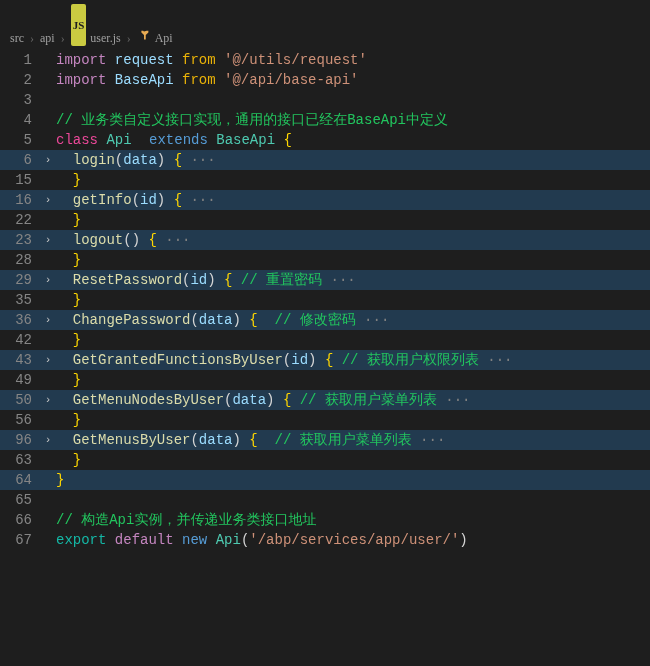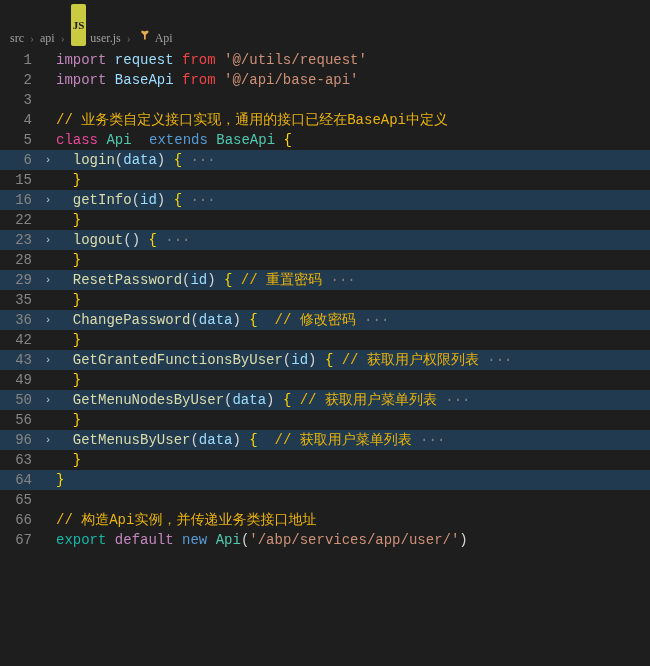--- a/index.html
+++ b/index.html
@@ -59,33 +59,33 @@
     cursor: pointer;
     flex-shrink: 0;
     font-size: 11px;
   }
   .code {
     white-space: pre;
     flex: 1;
   }
   .k-import { color: #c586c0; }
   .k-class { color: #ec4899; }
-  .k-from { color: #ef4444; }
+  .k-from { color: #eab308; }
   .k-ext { color: #569cd6; margin-left: 9px; }
   .k-new { color: #569cd6; }
   .k-export { color: #14b8a6; }
   .k-default { color: #c586c0; }
   .ident { color: #9cdcfe; }
   .type { color: #4ec9b0; }
   .str { color: #ce9178; }
   .fn { color: #dcdcaa; }
   .param { color: #9cdcfe; }
   .punct { color: #d4d4d4; }
   .brace { color: #ffd700; }
-  .comment { color: #eab308; }
+  .comment { color: #22c55e; }
   .dots { color: #808080; }
 </style>
 </head>
 <body>
 
 <div class="breadcrumb">
   <span>src</span>
   <span class="sep">›</span>
   <span>api</span>
   <span class="sep">›</span>

